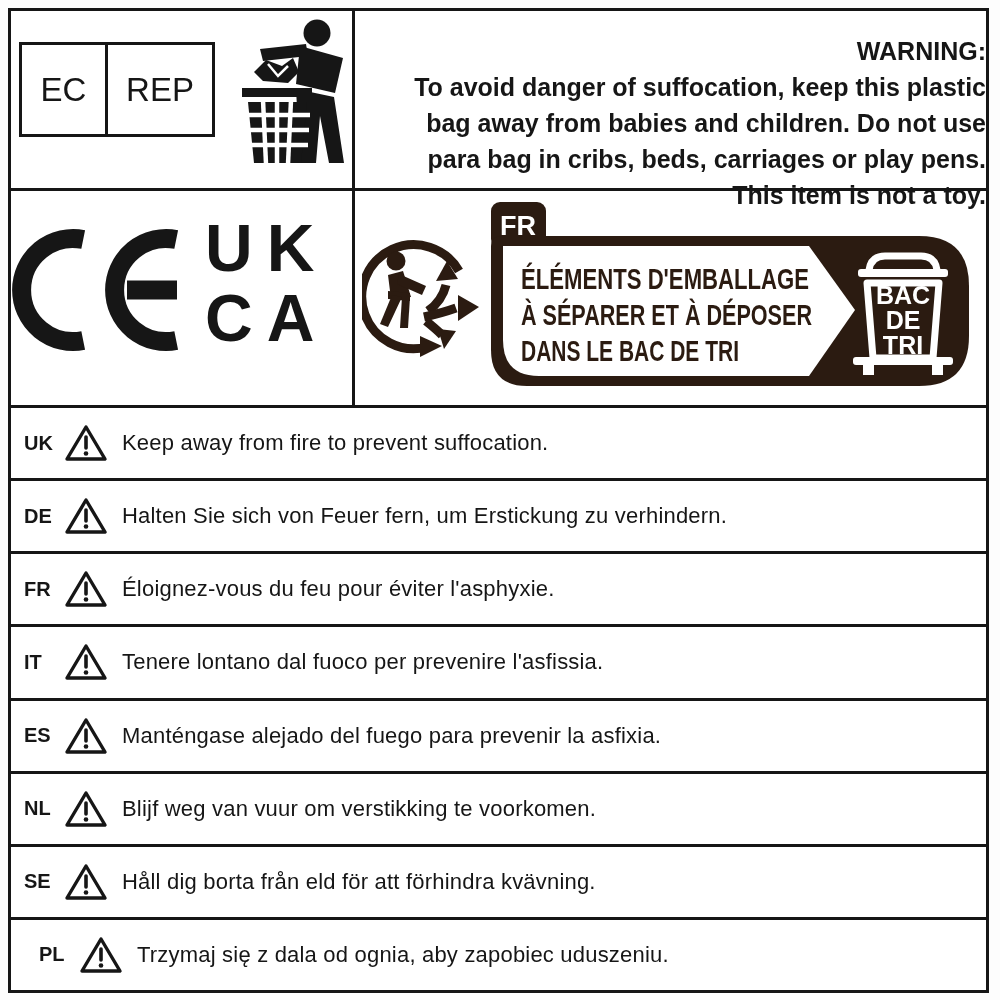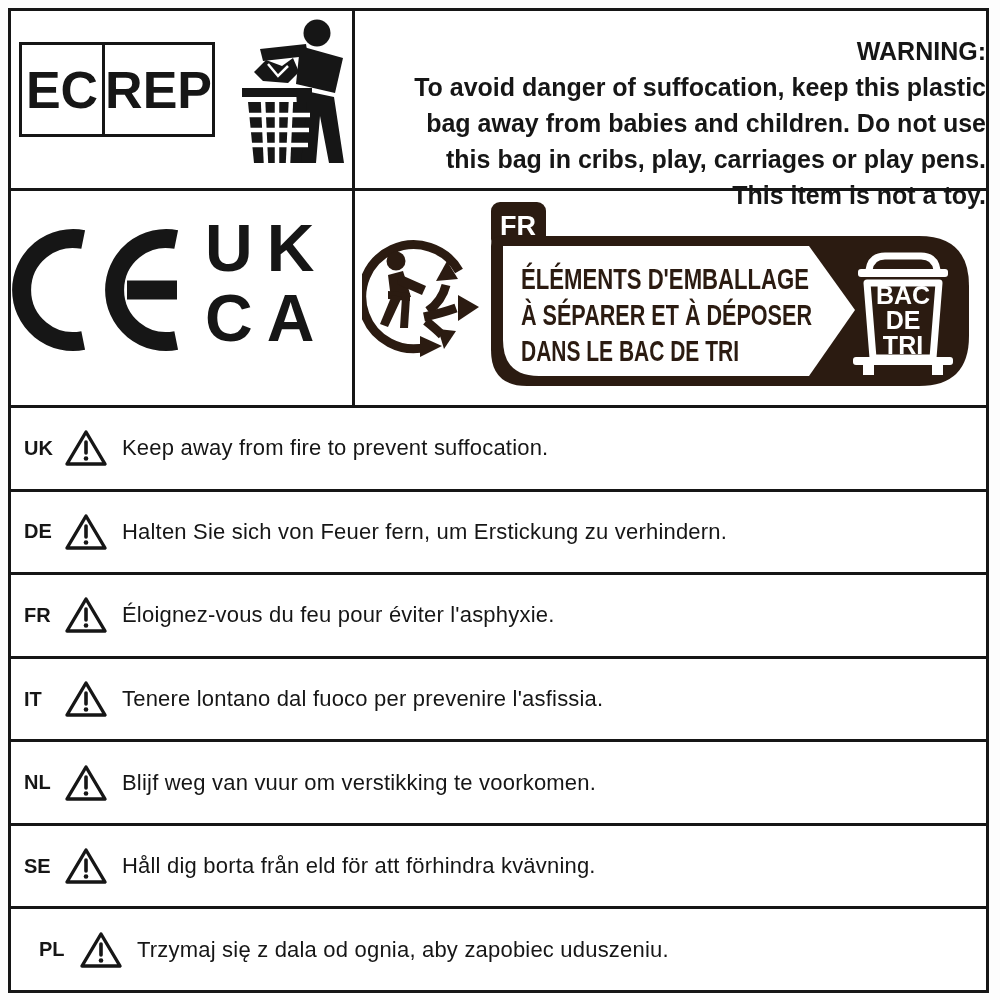--- a/index.html
+++ b/index.html
@@ -8,21 +8,21 @@
   .label{position:absolute;left:8px;top:8px;width:981px;height:985px;border:3px solid #161616;
          box-sizing:border-box;display:flex;flex-direction:column;background:#fff;}
   .sec{display:flex;box-sizing:border-box;}
   .sec1{height:180px;border-bottom:3px solid #161616;}
   .sec2{height:217px;border-bottom:3px solid #161616;}
   .cell-l{width:344px;border-right:3px solid #161616;box-sizing:border-box;position:relative;}
   .cell-r{flex:1;position:relative;}
   
   .ecrep{position:absolute;left:8px;top:31px;width:196px;height:95px;border:3px solid #161616;
          box-sizing:border-box;display:flex;}
-  .ecrep .c{display:flex;align-items:center;justify-content:center;font-size:52px;font-weight:700;}
+  .ecrep .c{display:flex;align-items:center;justify-content:center;font-size:33px;font-weight:400;}
   .ecrep .c1{width:86px;border-right:3px solid #161616;box-sizing:border-box;}
   .ecrep .c2{flex:1;border-radius:14px;}
   .tidyman{position:absolute;left:219px;top:5px;}
   
   .warn{position:absolute;inset:0;text-align:right;font-weight:bold;font-size:25px;line-height:36px;padding-top:22px;}
   
   .cesvg{position:absolute;left:0px;top:36px;}
   .ukca{position:absolute;left:194px;top:22px;font-weight:bold;font-size:66px;line-height:70px;
         letter-spacing:14px;white-space:nowrap;}
   
@@ -68,21 +68,21 @@
             <line x1="61" y1="84" x2="58" y2="148"></line>
           </g>
           <path d="M38,48 L48,60 L58,50" stroke="#fff" stroke-width="2.5" fill="none"></path>
         </svg>
       </div>
       <div class="cell-r">
         <div class="warn">
           <div>WARNING:</div>
           <div>To avoid danger of suffocation, keep this plastic</div>
           <div>bag away from babies and children. Do not use</div>
-          <div>this bag in cribs, play, carriages or play pens.</div>
+          <div>para bag in cribs, beds, carriages or play pens.</div>
           <div>This item is not a toy.</div>
         </div>
       </div>
     </div>
 
     <div class="sec sec2">
       <div class="cell-l">
         <svg class="cesvg" width="175" height="127" viewBox="0 0 175 127">
           <g stroke="#161616" stroke-width="19" fill="none">
             <path d="M72.2,12.5 A51.5,51.5 0 1 0 72.2,113.5"></path>
@@ -175,20 +175,29 @@
     <div class="wrow">
       <span class="code">IT</span>
       <svg class="tri" width="44" height="40" viewBox="0 0 44 40">
           <path d="M22,4 L41,36 L3,36 Z" fill="none" stroke="#161616" stroke-width="3.4" stroke-linejoin="round"></path>
           <line x1="22" y1="14" x2="22" y2="25" stroke="#161616" stroke-width="3.6" stroke-linecap="round"></line>
           <circle cx="22" cy="30.5" r="2.3" fill="#161616"></circle>
         </svg>
       <span class="txt">Tenere lontano dal fuoco per prevenire l'asfissia.</span>
     </div>
     <div class="wrow">
+      <span class="code">ES</span>
+      <svg class="tri" width="44" height="40" viewBox="0 0 44 40">
+          <path d="M22,4 L41,36 L3,36 Z" fill="none" stroke="#161616" stroke-width="3.4" stroke-linejoin="round"></path>
+          <line x1="22" y1="14" x2="22" y2="25" stroke="#161616" stroke-width="3.6" stroke-linecap="round"></line>
+          <circle cx="22" cy="30.5" r="2.3" fill="#161616"></circle>
+        </svg>
+      <span class="txt">Manténgase alejado del fuego para prevenir la asfixia.</span>
+    </div>
+    <div class="wrow">
       <span class="code">NL</span>
       <svg class="tri" width="44" height="40" viewBox="0 0 44 40">
           <path d="M22,4 L41,36 L3,36 Z" fill="none" stroke="#161616" stroke-width="3.4" stroke-linejoin="round"></path>
           <line x1="22" y1="14" x2="22" y2="25" stroke="#161616" stroke-width="3.6" stroke-linecap="round"></line>
           <circle cx="22" cy="30.5" r="2.3" fill="#161616"></circle>
         </svg>
       <span class="txt">Blijf weg van vuur om verstikking te voorkomen.</span>
     </div>
     <div class="wrow">
       <span class="code">SE</span>

